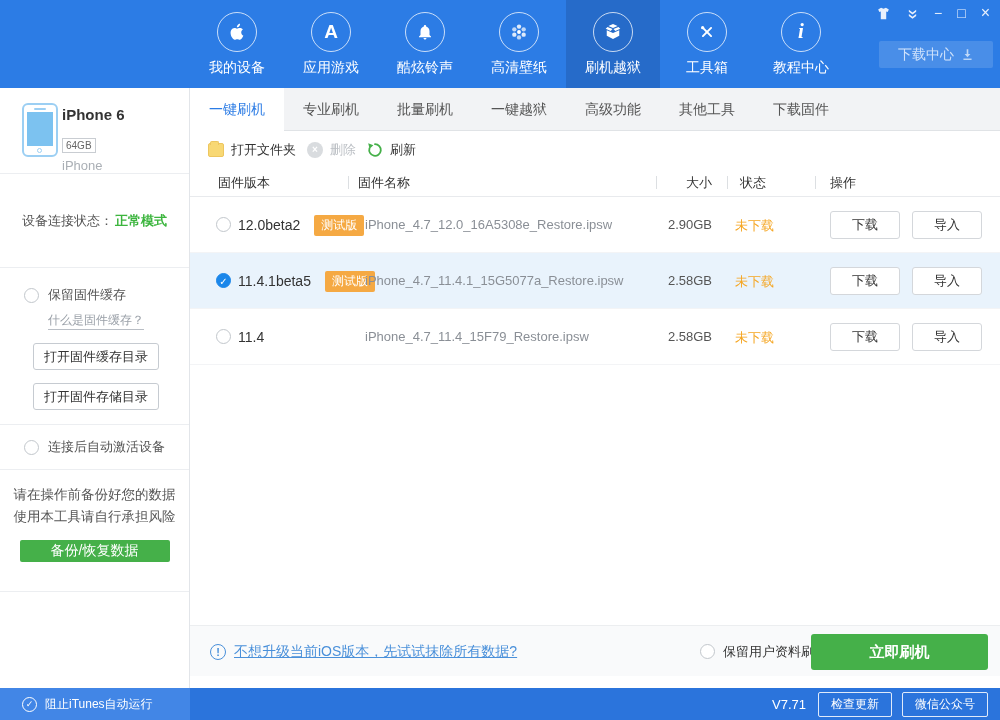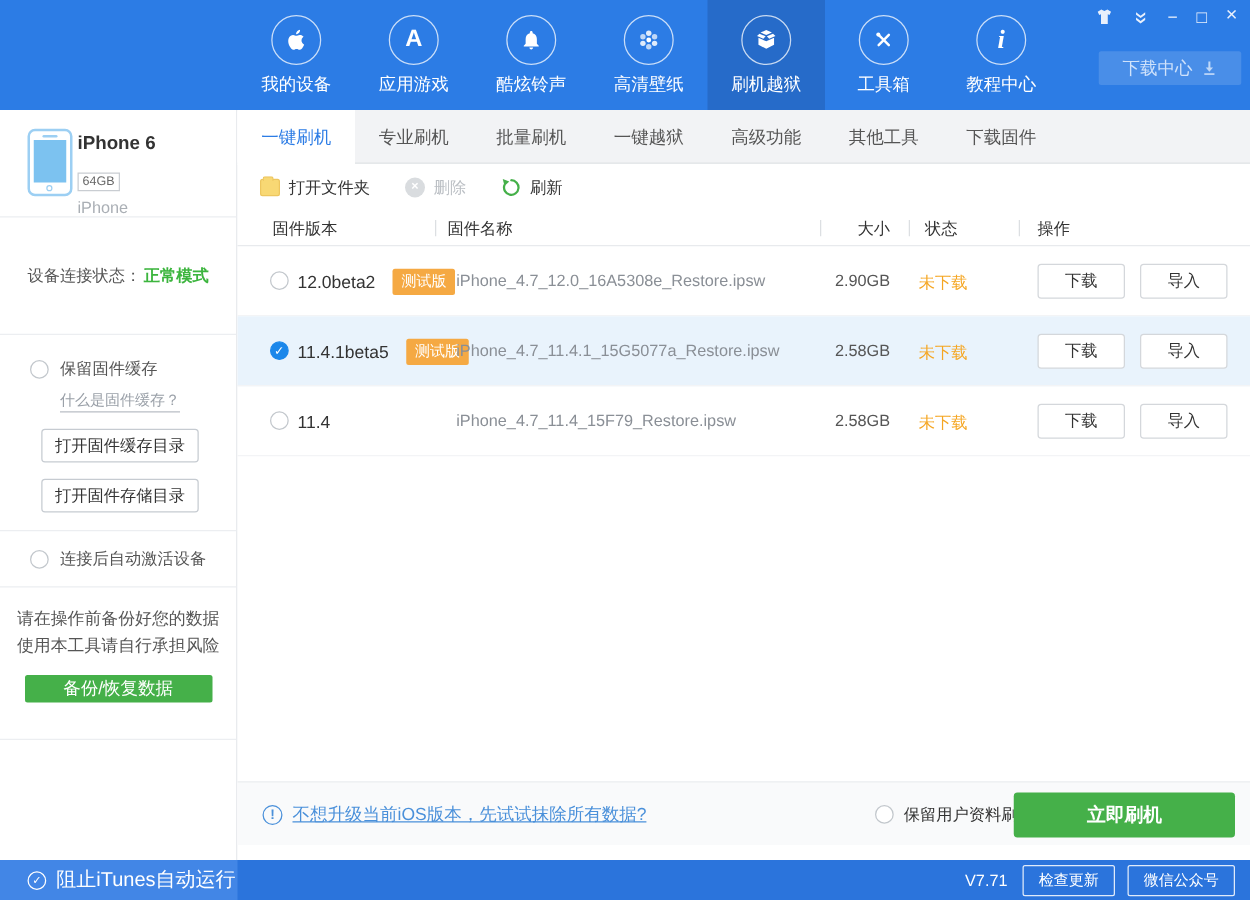--- a/index.html
+++ b/index.html
@@ -79,21 +79,21 @@
 
   
   .main { position:absolute; left:190px; top:88px; width:810px; height:600px; background:#fff; }
   .tabs { position:absolute; left:0; top:0; width:810px; height:43px; background:#F2F3F5;
     border-bottom:1px solid #E0E3E6; display:flex; }
   .tab { width:94px; height:43px; display:flex; align-items:center; justify-content:center;
     font-size:14px; color:#555; cursor:pointer; position:relative; }
   .tab.active { background:#fff; color:#2C7CE5; box-shadow:0 1px 0 #fff; }
 
   .toolbar { position:absolute; left:0; top:43px; width:810px; height:37px; display:flex; align-items:center;
-    padding-left:18px; gap:28px; }
+    padding-left:18px; gap:11px; }
   .tool { display:flex; align-items:center; gap:7px; font-size:13px; color:#333; cursor:pointer; }
   .tool.disabled { color:#BBBFC4; cursor:default; }
   .folder-icon { width:16px; height:14px; background:#F8D874; border:1px solid #EDC65F; border-radius:2px; position:relative; }
   .folder-icon::before { content:""; position:absolute; left:1px; top:-3px; width:7px; height:3px;
     background:#F8D874; border:1px solid #EDC65F; border-bottom:none; border-radius:2px 2px 0 0; }
   .del-icon { width:16px; height:16px; background:#D9DCDF; border-radius:50%; color:#fff; font-size:10px;
     line-height:16px; text-align:center; font-weight:bold; }
 
   .thead { position:absolute; left:0; top:80px; width:810px; height:29px; border-bottom:1px solid #E8EAED;
     font-size:13px; color:#333; }
@@ -123,21 +123,21 @@
   .keep-label { font-size:13px; color:#333; }
   .flash-btn { position:absolute; right:12px; top:8px; width:177px; height:36px; background:#45B049;
     border:none; border-radius:3px; color:#fff; font-size:15px; font-weight:bold; font-family:inherit; cursor:pointer; }
 
   
   .statusbar { position:absolute; left:0; top:688px; width:1000px; height:32px; background:#2B74DC; }
   .sb-left { position:absolute; left:0; top:0; width:190px; height:32px; background:#4286E6;
     display:flex; align-items:center; padding-left:22px; gap:8px; }
   .check-circle { width:15px; height:15px; border:1px solid #fff; border-radius:50%; color:#fff;
     font-size:9px; line-height:13px; text-align:center; flex:none; }
-  .sb-left-label { color:#fff; font-size:16px; }
+  .sb-left-label { color:#fff; font-size:12px; }
   .sb-right { position:absolute; right:12px; top:0; height:32px; display:flex; align-items:center; gap:10px; }
   .sb-version { color:#fff; font-size:13px; margin-right:2px; }
   .sb-btn2 { background:transparent; border:1px solid rgba(255,255,255,0.85); border-radius:2px;
     color:#fff; font-size:12px; padding:3px 12px; font-family:inherit; cursor:pointer; }
 </style>
 </head>
 <body>
 
 <div class="app">
 

